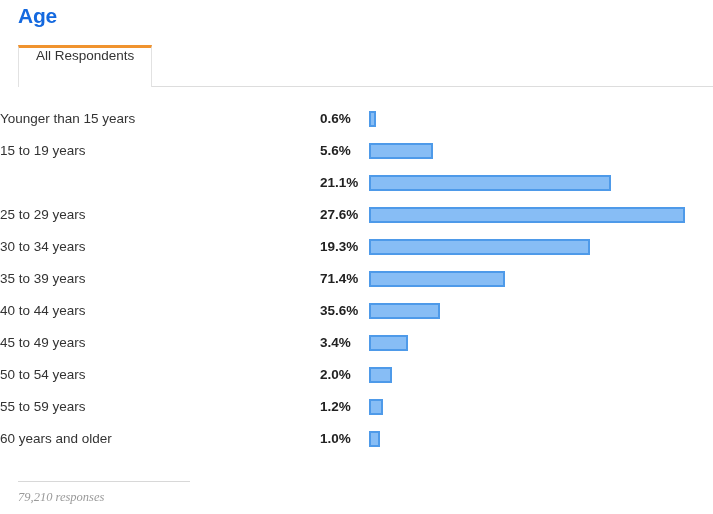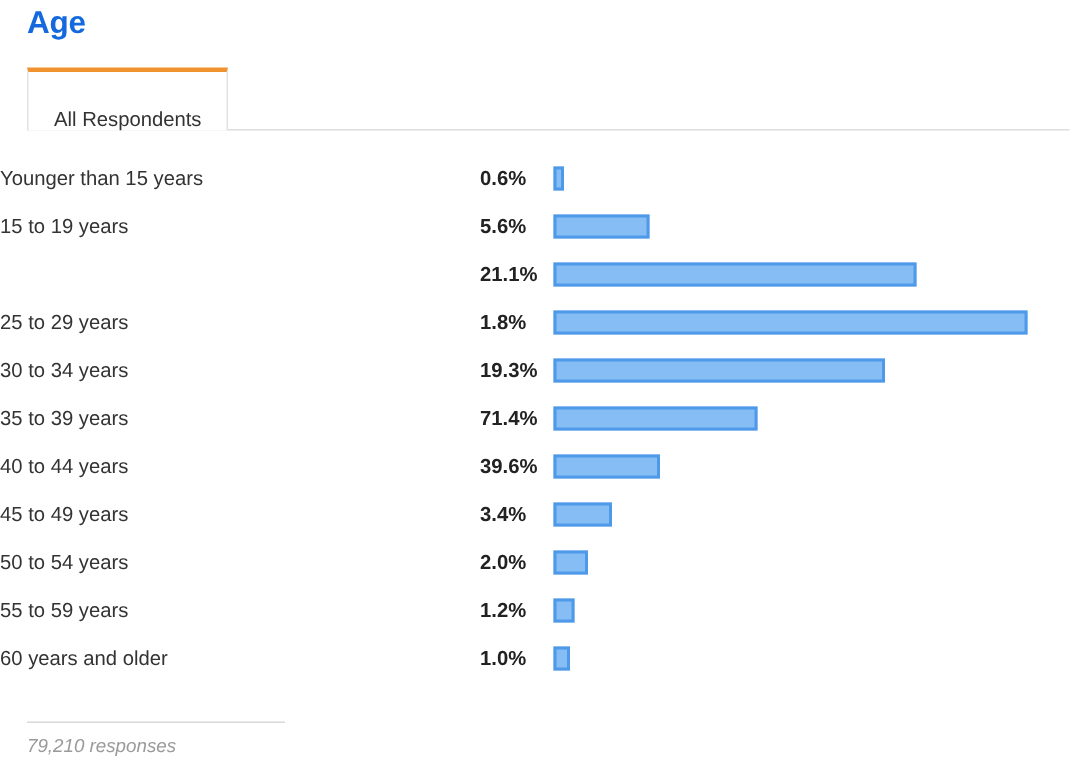--- a/index.html
+++ b/index.html
@@ -44,21 +44,21 @@
     width: 695px;
     height: 1px;
     background: #dddddd;
   }
   .tab {
     position: absolute;
     top: 0;
     height: 42px;
     box-sizing: border-box;
     display: flex;
-    align-items: flex-end;
+    align-items: flex-start;
     justify-content: center;
     font-size: 13.5px;
     padding: 0 17px;
     background: #ffffff;
     white-space: nowrap;
   }
   .tab-active {
     left: 18px;
     border-left: 1px solid #e2e2e2;
     border-right: 1px solid #e2e2e2;
@@ -133,20 +133,21 @@
   }
   .footer-note {
     position: absolute;
     left: 18px;
     top: 488px;
     font-size: 12.5px;
     font-style: italic;
     color: #9a9a9a;
     line-height: 18px;
     white-space: nowrap;
+    font-family: Liberation Serif, serif;
   }
 </style>
 </head>
 <body>
 
 <div class="page-title">Age</div>
 
 <div class="tab-bar">
   <div class="tab-baseline"></div>
   <div class="tab tab-active">
@@ -170,42 +171,42 @@
       </div>
     </div>
     <div class="chart-row">
       <div class="row-value">21.1%</div>
       <div class="row-bar-track">
         <div class="row-bar" style="width: 242px; background: rgb(135, 189, 245); border-color: rgb(78, 154, 233);"></div>
       </div>
     </div>
     <div class="chart-row">
       <div class="row-label">25 to 29 years</div>
-      <div class="row-value">1.8%</div>
+      <div class="row-value">27.6%</div>
       <div class="row-bar-track">
         <div class="row-bar" style="width: 316px; background: rgb(135, 189, 245); border-color: rgb(78, 154, 233);"></div>
       </div>
     </div>
     <div class="chart-row">
       <div class="row-label">30 to 34 years</div>
       <div class="row-value">19.3%</div>
       <div class="row-bar-track">
         <div class="row-bar" style="width: 221px; background: rgb(135, 189, 245); border-color: rgb(78, 154, 233);"></div>
       </div>
     </div>
     <div class="chart-row">
       <div class="row-label">35 to 39 years</div>
       <div class="row-value">71.4%</div>
       <div class="row-bar-track">
         <div class="row-bar" style="width: 136px; background: rgb(135, 189, 245); border-color: rgb(78, 154, 233);"></div>
       </div>
     </div>
     <div class="chart-row">
       <div class="row-label">40 to 44 years</div>
-      <div class="row-value">39.6%</div>
+      <div class="row-value">35.6%</div>
       <div class="row-bar-track">
         <div class="row-bar" style="width: 71px; background: rgb(135, 189, 245); border-color: rgb(78, 154, 233);"></div>
       </div>
     </div>
     <div class="chart-row">
       <div class="row-label">45 to 49 years</div>
       <div class="row-value">3.4%</div>
       <div class="row-bar-track">
         <div class="row-bar" style="width: 39px; background: rgb(135, 189, 245); border-color: rgb(78, 154, 233);"></div>
       </div>

